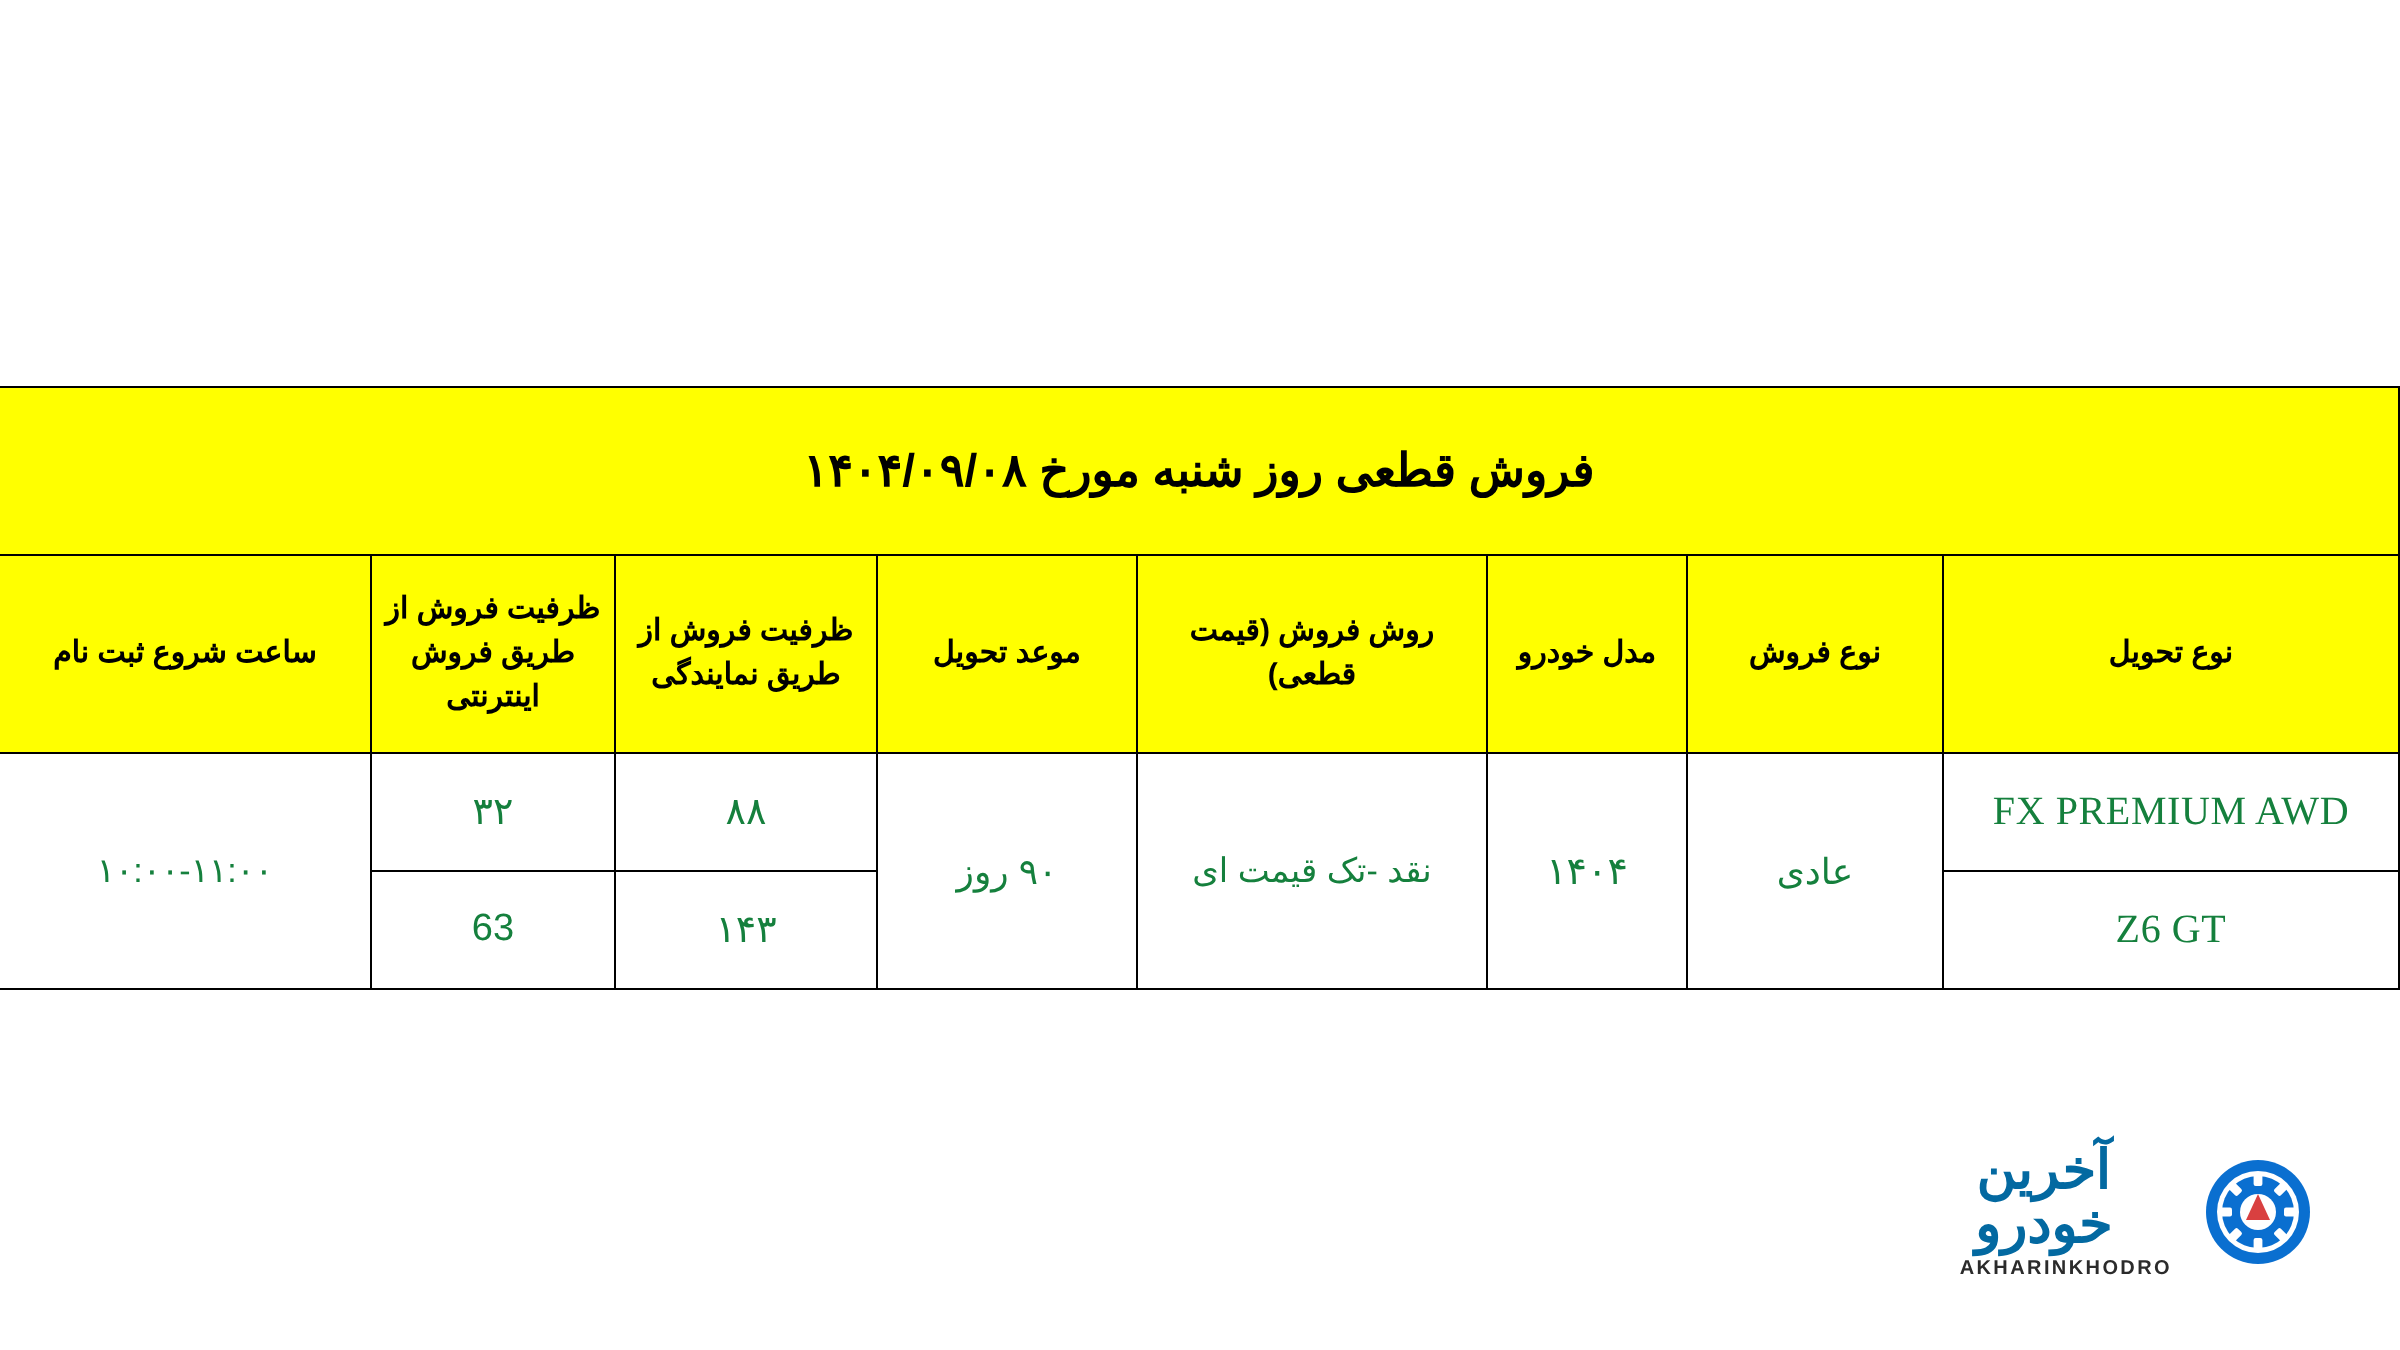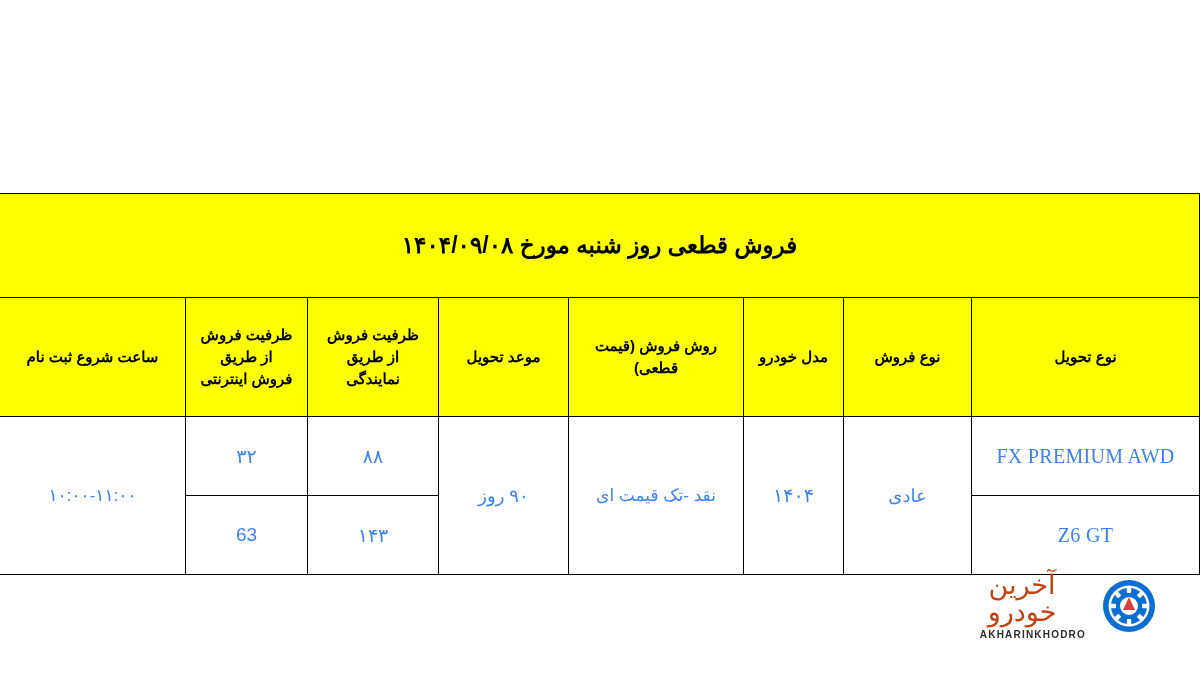--- a/index.html
+++ b/index.html
@@ -27,21 +27,21 @@
     border-collapse: collapse;
     width: 1200px;
     table-layout: fixed;
     background: #ffffff;
   }
   table.sale-table td,
   table.sale-table th {
     border: 1px solid #000000;
     text-align: center;
     vertical-align: middle;
-    padding: 14px;
+    padding: 4px;
   }
 
   
   .title-cell {
     background: #ffff00;
     height: 75px;
     font-size: 23px;
     font-weight: bold;
     color: #000000;
     direction: rtl;
@@ -57,21 +57,21 @@
     color: #000000;
     direction: rtl;
     line-height: 1.45;
     padding: 4px 6px;
   }
 
   
   .body-cell {
     height: 50px;
     font-size: 18px;
-    color: #3b82f6;
+    color: #15803d;
     background: #ffffff;
     direction: rtl;
   }
   .body-cell.latin {
     direction: ltr;
     font-family: "Liberation Serif", serif;
     font-weight: normal;
     font-size: 20px;
     letter-spacing: 0.3px;
   }
@@ -119,22 +119,22 @@
   }
   .logo-text {
     position: relative;
     margin-right: 14px;
     text-align: center;
     line-height: 1;
   }
   .logo-fa {
     display: block;
     font-size: 27px;
-    font-weight: normal;
-    color: #c2410c;
+    font-weight: bold;
+    color: #0369a1;
     direction: rtl;
     letter-spacing: -1px;
   }
   .logo-en {
     display: block;
     font-size: 10px;
     font-weight: bold;
     color: #2b2b2b;
     letter-spacing: 1.2px;
     direction: ltr;

